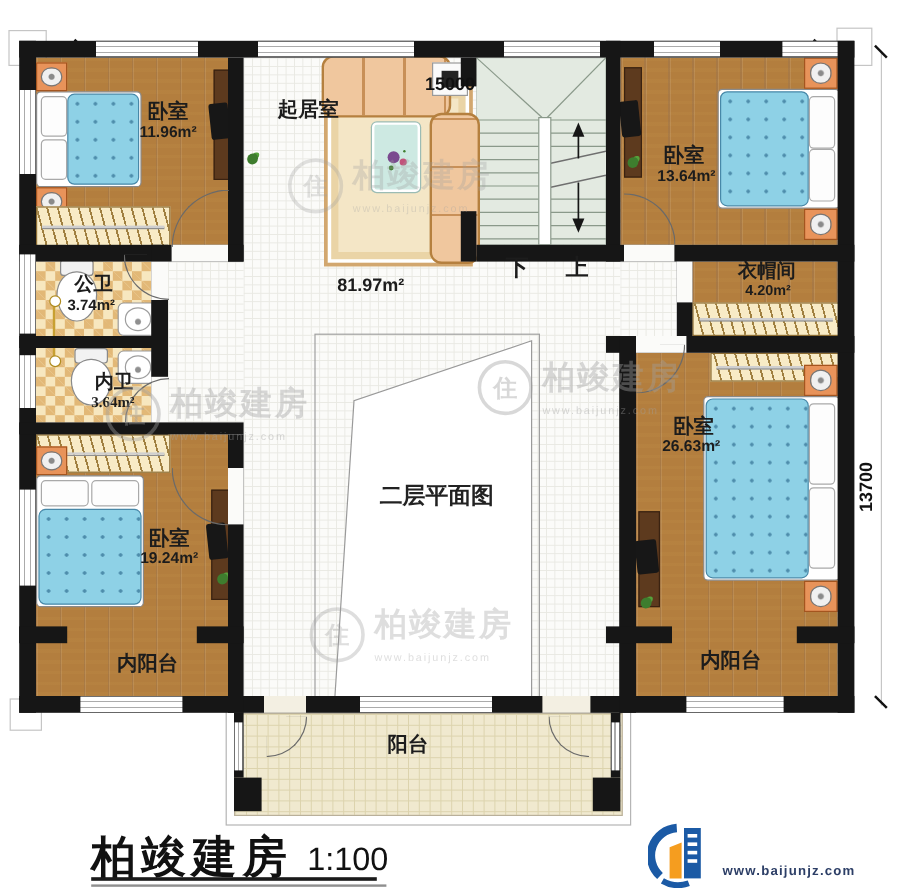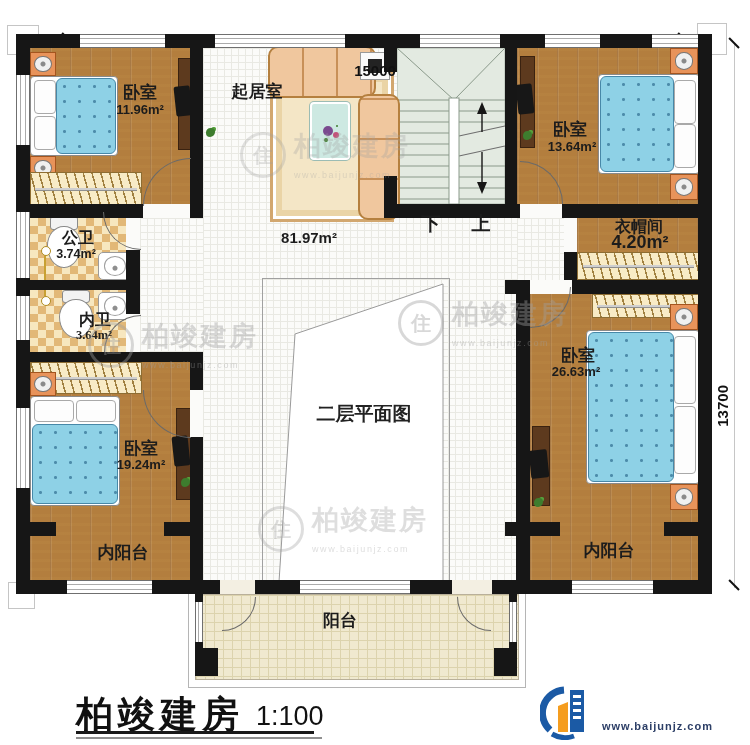--- a/index.html
+++ b/index.html
@@ -274,21 +274,21 @@
   <div class="rl" style="left:140px;top:110px;font-size:13px;">11.96m²</div>
   <div class="rl" style="left:257px;top:92px;font-size:17px;">起居室</div>
   <div class="rl" style="left:570px;top:130px;font-size:17px;">卧室</div>
   <div class="rl" style="left:572px;top:147px;font-size:13px;">13.64m²</div>
   <div class="rl" style="left:309px;top:238px;font-size:15px;">81.97m²</div>
   <div class="rl" style="left:78px;top:238px;font-size:16px;">公卫</div>
   <div class="rl" style="left:76px;top:255px;font-size:12.5px;text-align:center;">3.74m²</div>
   <div class="rl" style="left:95px;top:320px;font-size:16px;">内卫</div>
   <div class="rl" style="left:94px;top:336px;font-size:12.5px;font-family:Liberation Serif, serif;">3.64m²</div>
   <div class="rl" style="left:639px;top:227px;font-size:16px;">衣帽间</div>
-  <div class="rl" style="left:640px;top:242px;font-size:18px;">4.20m²</div>
+  <div class="rl" style="left:640px;top:242px;font-size:12px;">4.20m²</div>
   <div class="rl" style="left:141px;top:449px;font-size:17px;">卧室</div>
   <div class="rl" style="left:141px;top:465px;font-size:13px;">19.24m²</div>
   <div class="rl" style="left:578px;top:356px;font-size:17px;">卧室</div>
   <div class="rl" style="left:576px;top:372px;font-size:13px;">26.63m²</div>
   <div class="rl" style="left:123px;top:553px;font-size:17px;">内阳台</div>
   <div class="rl" style="left:609px;top:551px;font-size:17px;">内阳台</div>
   <div class="rl void-label" style="left:364px;top:414px;font-size:19px;">二层平面图</div>
   <div class="rl" style="left:340px;top:621px;font-size:17px;">阳台</div>
   <div class="rl" style="left:431px;top:224px;font-size:19px;">下</div>
   <div class="rl" style="left:481px;top:224px;font-size:19px;">上</div>

